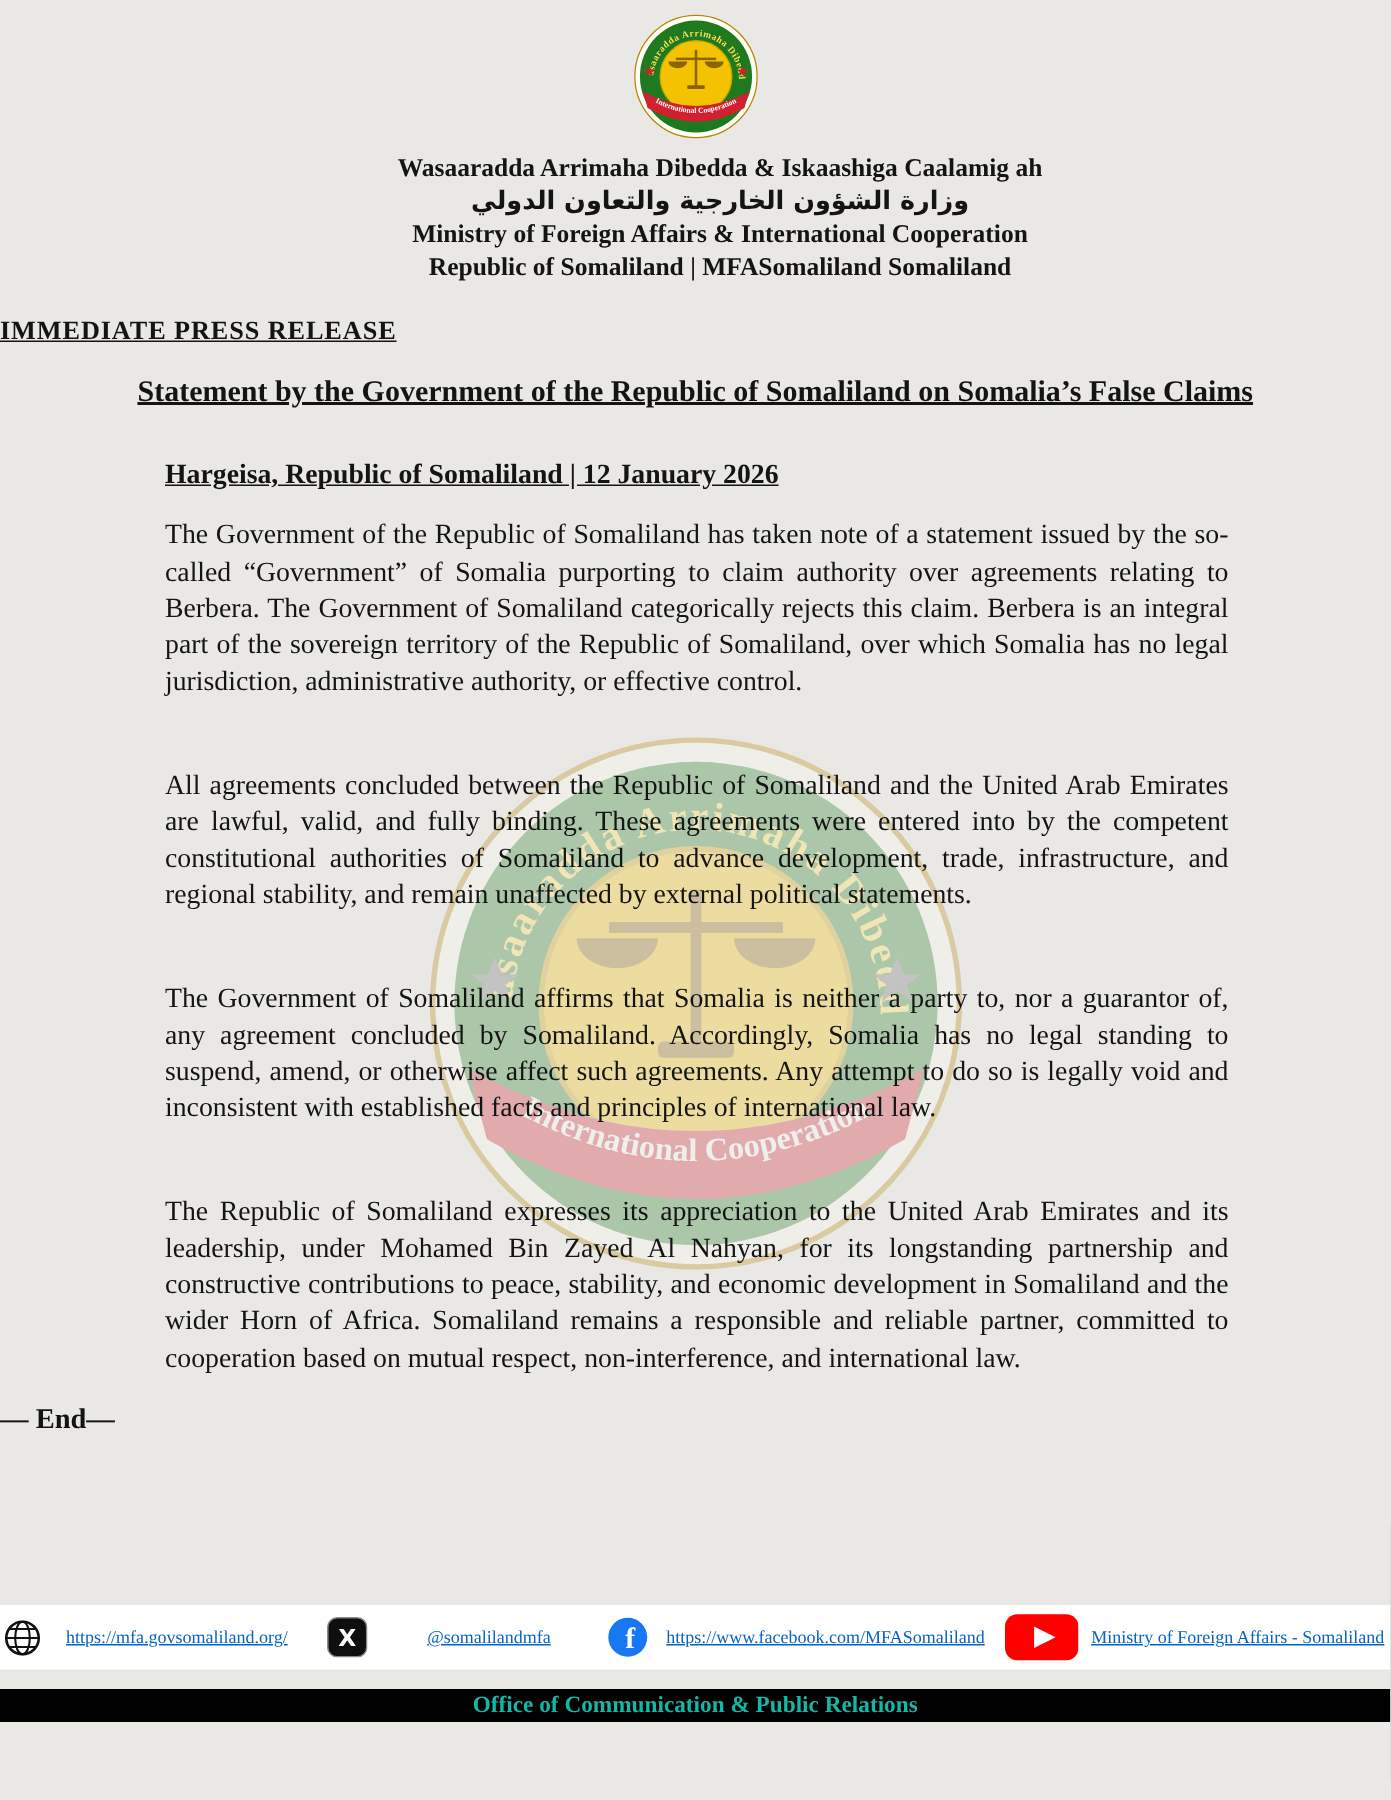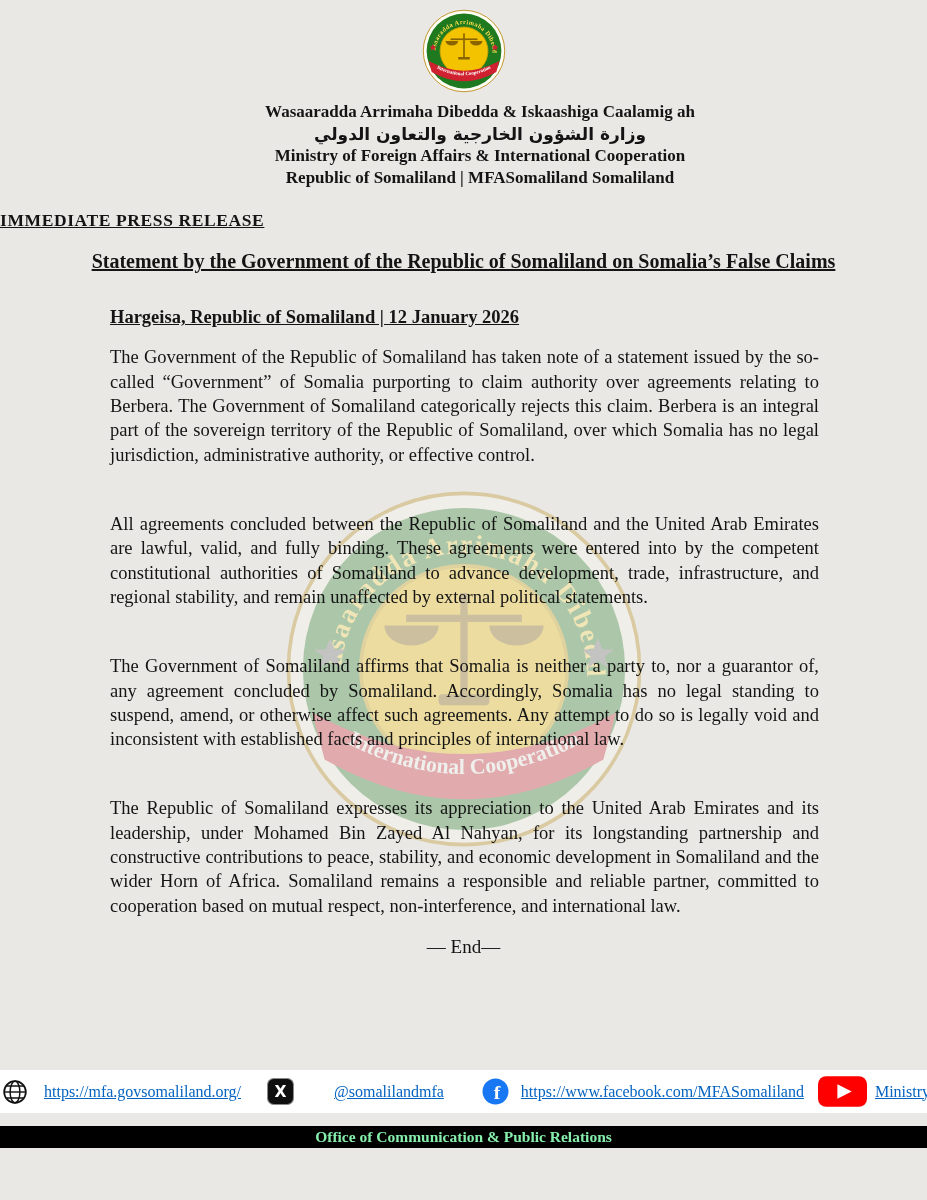--- a/index.html
+++ b/index.html
@@ -17,33 +17,33 @@
   .logo { width:84px; height:84px; margin:9px auto 8px; }
   .logo svg, .watermark svg { display:block; }
   .hdr { text-align:center; font-weight:bold; font-size:17px; line-height:1.3;padding-left:33px; }
   .hdr .arabic { font-family:"DejaVu Sans",sans-serif; font-size:17px; }
   .release-label { text-align:left; margin-top:21px; font-size:17.5px; font-weight:bold; letter-spacing:0.6px; }
   .u { text-decoration:underline; }
   .title { margin:17px auto 0; max-width:770px; text-align:center; font-size:20px; font-weight:bold; line-height:1.35; }
   .dateline { margin:32px 0 0 110px; font-size:18.5px; font-weight:bold; }
   .body-para { width:709px; margin:45px 0 0 110px; text-align:justify; font-size:18.5px; line-height:1.315; }
   .body-para.first { margin-top:17px; }
-  .end-mark { text-align:center; font-weight:normal; font-size:19px; margin-top:18px; }
+  .end-mark { font-weight:bold; font-size:19px; margin-top:18px; }
   .social-bar {
     position:absolute; left:0; top:1070px; width:927px; height:43px;
     background:#ffffff; display:flex; align-items:center; z-index:2;
   }
   .social-item { display:flex; align-items:center; }
   .social-link {
-    font-size:16px; color:#0563c1; text-decoration:underline;
+    font-size:12px; color:#0563c1; text-decoration:underline;
     cursor:pointer; white-space:nowrap;
   }
   .icon { display:inline-block; line-height:0; }
   .bottom-bar { position:absolute; left:0; top:1126px; width:927px; height:22px; background:#000; z-index:2; text-align:center; }
-  .bottom-bar span { color:#86efac; font-weight:bold; font-size:15.5px; line-height:22px; }
+  .bottom-bar span { color:#14b8a6; font-weight:bold; font-size:15.5px; line-height:22px; }
 </style>
 </head>
 <body>
 
 <div class="page">
 
   <div class="watermark">
     <svg viewBox="0 0 200 200" width="362" height="362">
       <circle cx="100" cy="100" r="97" fill="#fffef5" stroke="#b8860b" stroke-width="2"></circle>
       <circle cx="100" cy="100" r="89" fill="#1f7a1f"></circle>

